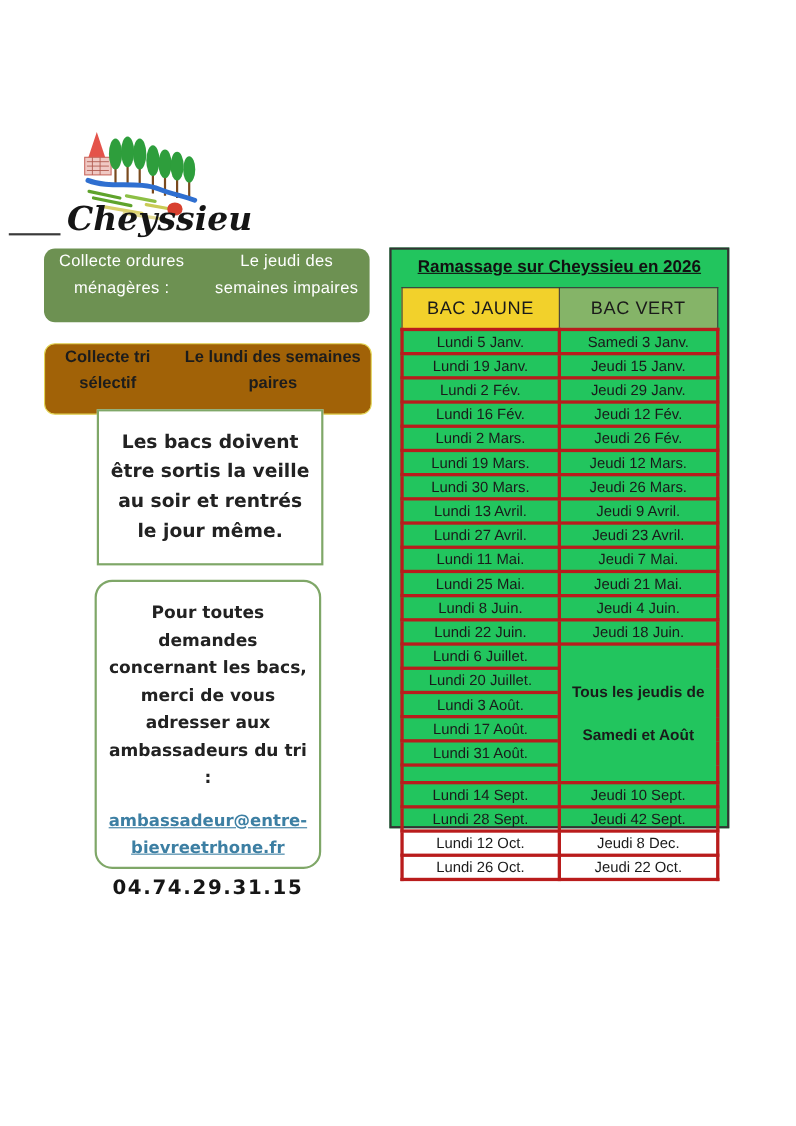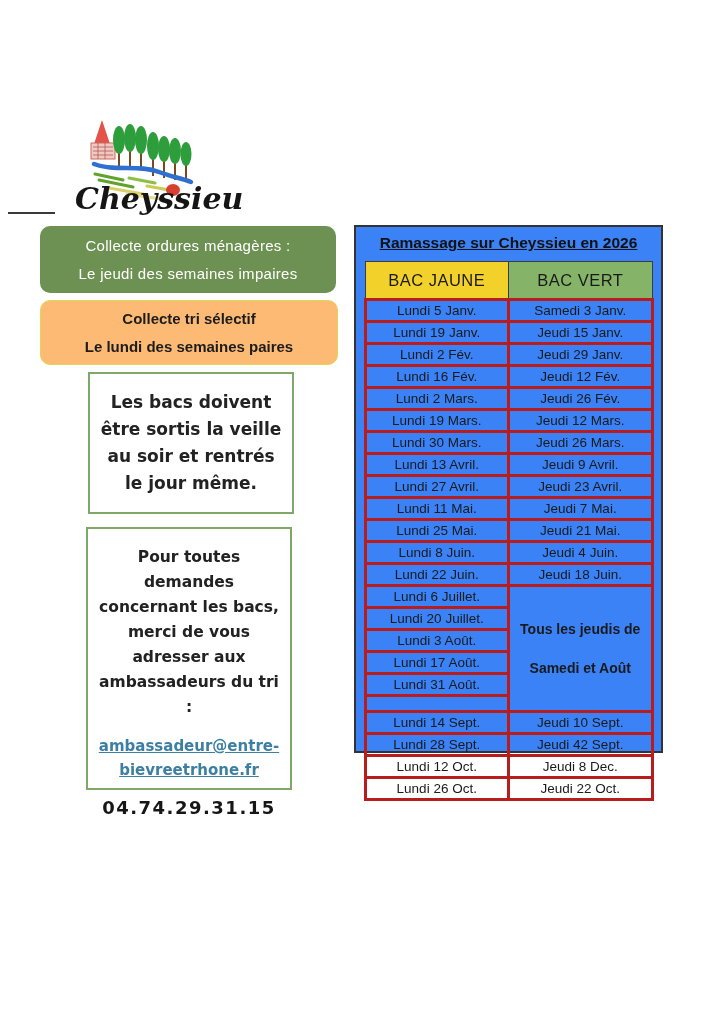--- a/index.html
+++ b/index.html
@@ -3,29 +3,29 @@
 <meta charset="utf-8">
 <style>
   html,body{margin:0;padding:0;}
   body{
     width:724px;height:1024px;position:relative;background:#ffffff;
     font-family:"Liberation Sans", sans-serif;color:#1c1c1c;overflow:hidden;
   }
   .abs{position:absolute;}
 
   
-  .logo{left:69px;top:112px;width:180px;height:104px;}
+  .logo{left:55px;top:112px;width:180px;height:104px;}
 
   
   .page-dash{left:8px;top:212px;width:47px;height:2px;background:#3a3a3a;}
 
   
   .notice{
     left:40px;width:296px;border-radius:10px;text-align:center;
-    display:flex;flex-direction:column;justify-content:center;gap:4px;
+    display:flex;flex-direction:row;justify-content:center;gap:4px;
   }
   .notice-green{top:226px;height:67px;color:#ffffff;font-size:15px;letter-spacing:.3px;}
   .notice-yellow{top:300px;height:63px;color:#1c1c1c;font-weight:bold;font-size:15px;border:1px solid #e3d554;}
   .notice div{line-height:24px;}
 
   
   .info-box{
     background:#ffffff;border:2px solid #7fa768;text-align:center;
     font-family:"DejaVu Sans", sans-serif;font-weight:bold;color:#222;
     box-sizing:border-box;
@@ -34,21 +34,21 @@
     display:flex;align-items:center;justify-content:center;padding:18px 8px;}
   .contact-box{left:86px;top:527px;width:206px;height:263px;font-size:15.5px;line-height:25px;
     padding:16px 6px 0 6px;}
   .contact-text{margin:0 0 14px 0;}
   .email-link{display:inline-block;font-size:15px;line-height:24px;text-decoration:none;cursor:pointer;}
   .email-link span{display:block;text-decoration:underline;}
   .phone{margin-top:12px;font-size:18px;letter-spacing:1.5px;color:#161616;}
 
   
   .schedule-card{
-    left:354px;top:225px;width:309px;height:528px;background:#3b82f6;
+    left:354px;top:225px;width:309px;height:528px;background:#22c55e;
     border:2px solid #333;box-sizing:border-box;
   }
   .schedule-title{
     margin:7px auto 0 auto;text-align:center;font-weight:bold;font-size:15.5px;
     text-decoration:underline;color:#111;
   }
   table.schedule{
     width:290px;margin:9px auto 0 auto;border-collapse:collapse;table-layout:fixed;
   }
   table.schedule th{
@@ -113,30 +113,30 @@
   </svg>
 </div>
 
 <div class="abs page-dash"></div>
 
 <div class="abs notice notice-green" style="background-color: rgb(109, 145, 82);">
   <div>Collecte ordures ménagères :</div>
   <div>Le jeudi des semaines impaires</div>
 </div>
 
-<div class="abs notice notice-yellow" style="background-color: #fdba74;">
+<div class="abs notice notice-yellow" style="background-color: #a16207; margin-top: 12px;">
   <div>Collecte tri sélectif</div>
   <div>Le lundi des semaines paires</div>
 </div>
 
 <div class="abs info-box bins-box" style="border-color: rgb(127, 167, 104);">
   <div>Les bacs doivent être sortis la veille au soir et rentrés le jour même.</div>
 </div>
 
-<div class="abs info-box contact-box" style="border-color: rgb(127, 167, 104);">
+<div class="abs info-box contact-box" style="border-color: rgb(127, 167, 104); border-radius: 16px;">
   <p class="contact-text">Pour toutes demandes concernant les bacs, merci de vous adresser aux ambassadeurs du tri :</p>
   <a class="email-link" style="color: rgb(61, 127, 163);">
     <span>ambassadeur@entre-</span>
     <span>bievreetrhone.fr</span>
   </a>
   <div class="phone">04.74.29.31.15</div>
 </div>
 
 <div class="abs schedule-card">
   <div class="schedule-title">Ramassage sur Cheyssieu en 2026</div>

